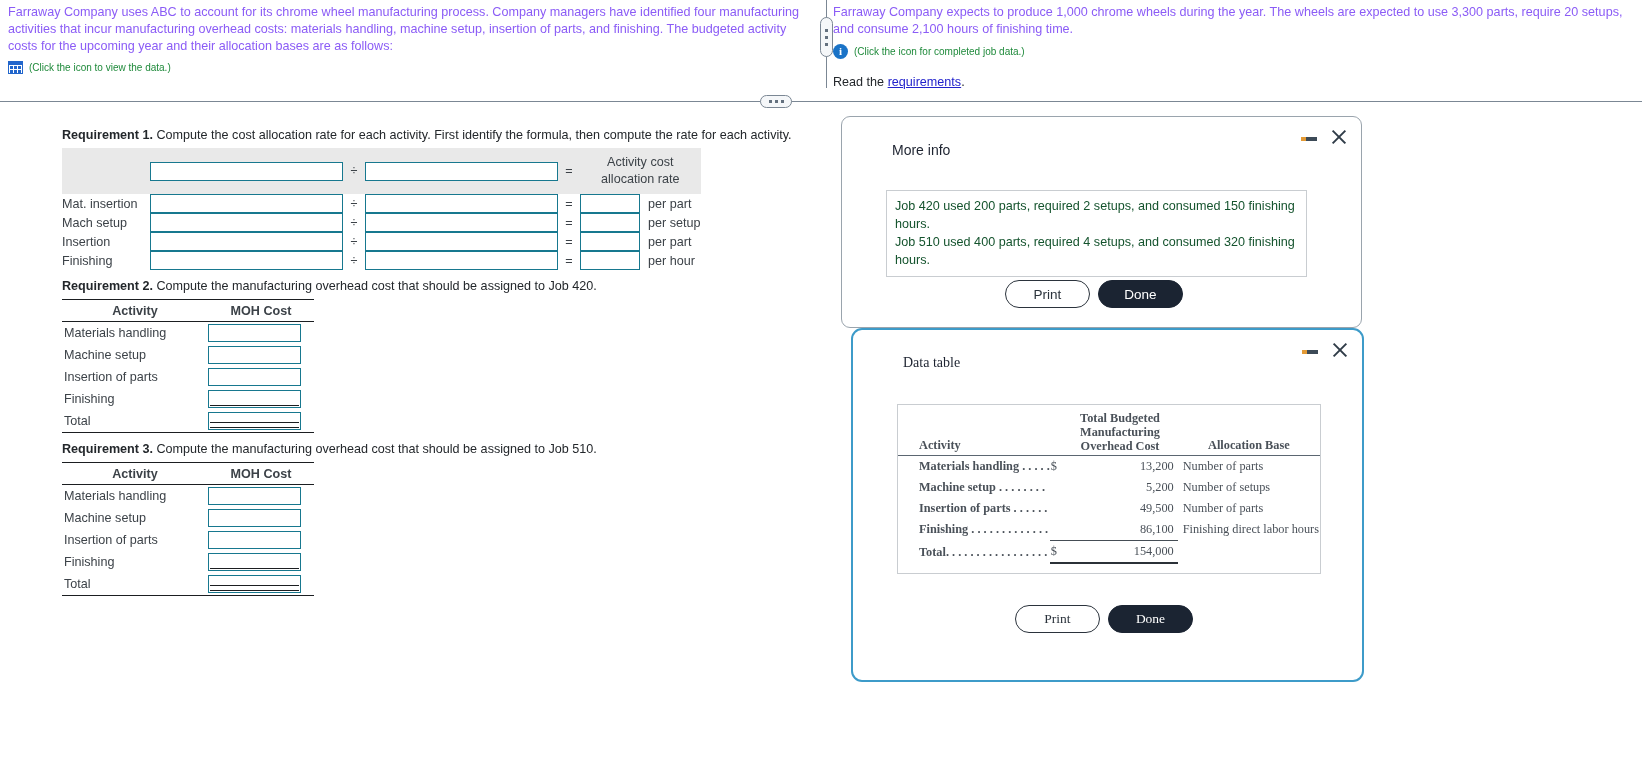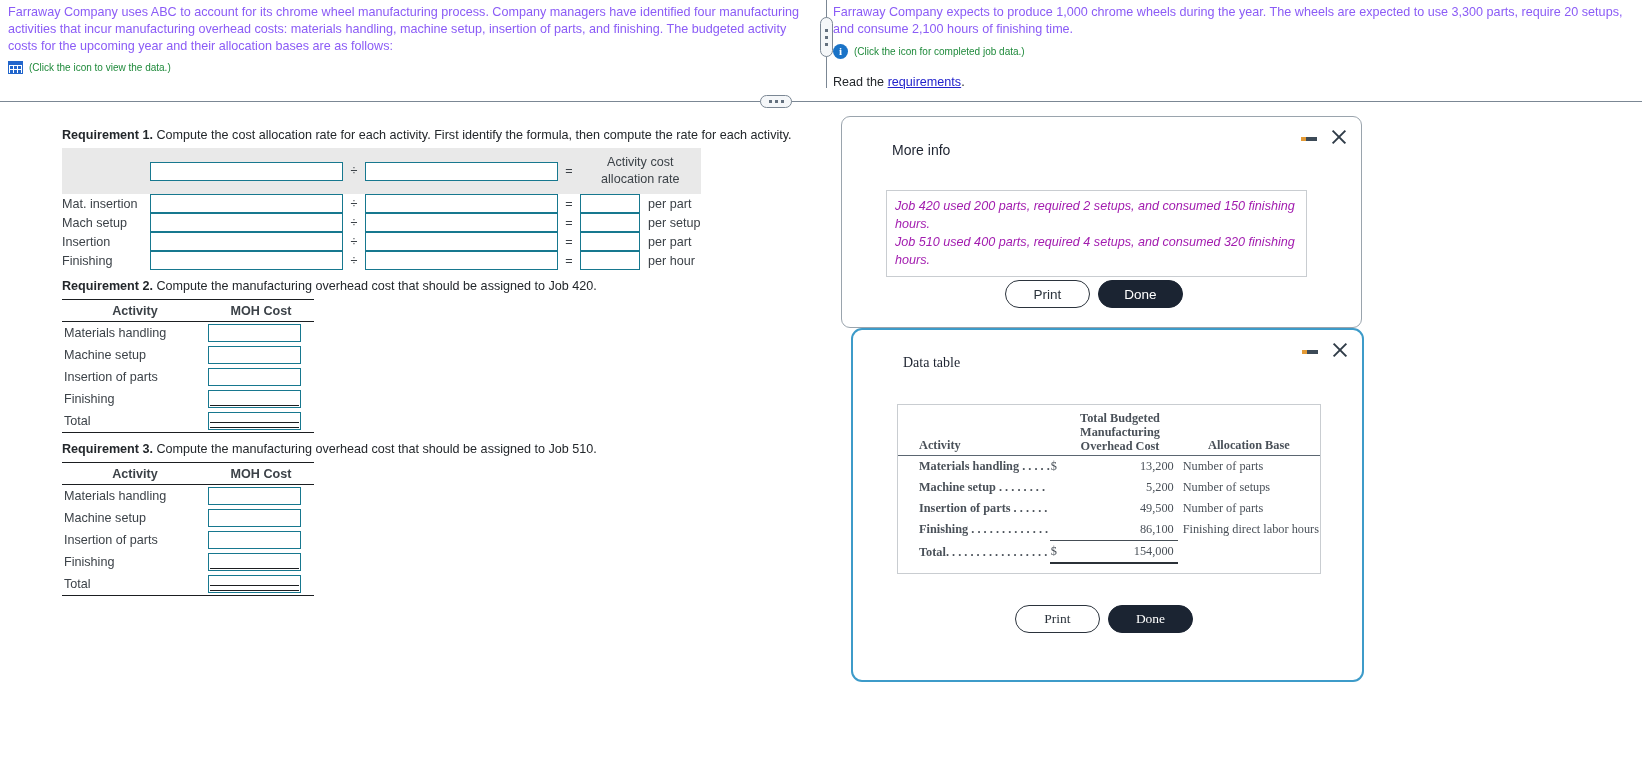--- a/index.html
+++ b/index.html
@@ -157,21 +157,21 @@
   .btn-close::before, .btn-close::after {
     content:""; position:absolute; left:-1px; top:7px; width:18px; height:2px; background:#2f3b47;
   }
   .btn-close::before { transform: rotate(45deg); }
   .btn-close::after  { transform: rotate(-45deg); }
 
   .info-box {
     position: absolute; left: 44px; top: 73px; width: 421px;
     border: 1px solid #c9cdd1; background: #fff;
     padding: 6px 8px 7px 8px;
-    font-size: 12.6px; line-height: 18px; color: #a21caf; font-style: italic;
+    font-size: 12.6px; line-height: 18px; color: #14532d;
   }
 
   .dlg-actions {
     position: absolute; display: flex; gap: 8px;
   }
   .btn {
     font-size: 13.5px; border-radius: 18px; height: 28px;
     display: flex; align-items: center; justify-content: center; cursor: pointer;
   }
   .btn-print { width: 85px; border: 1px solid #2b333c; background: #fff; color: #2b333c; }

